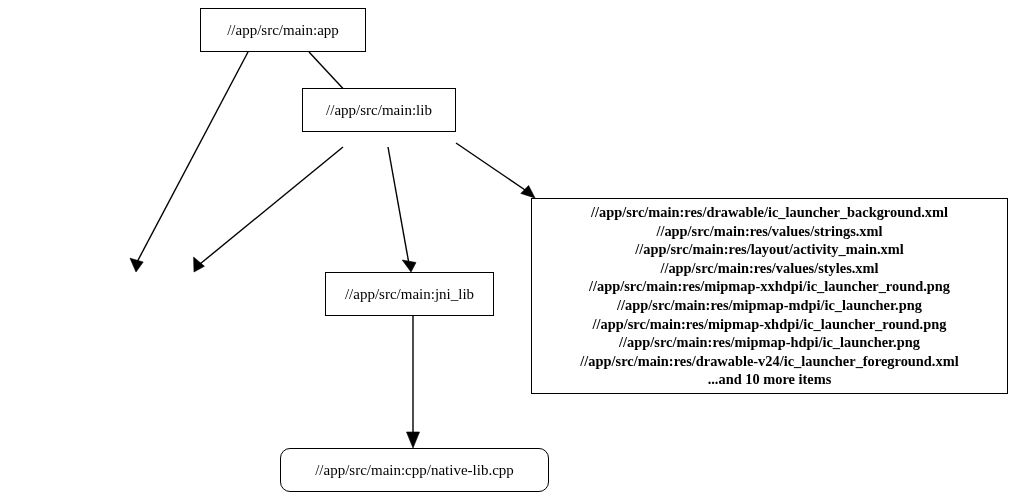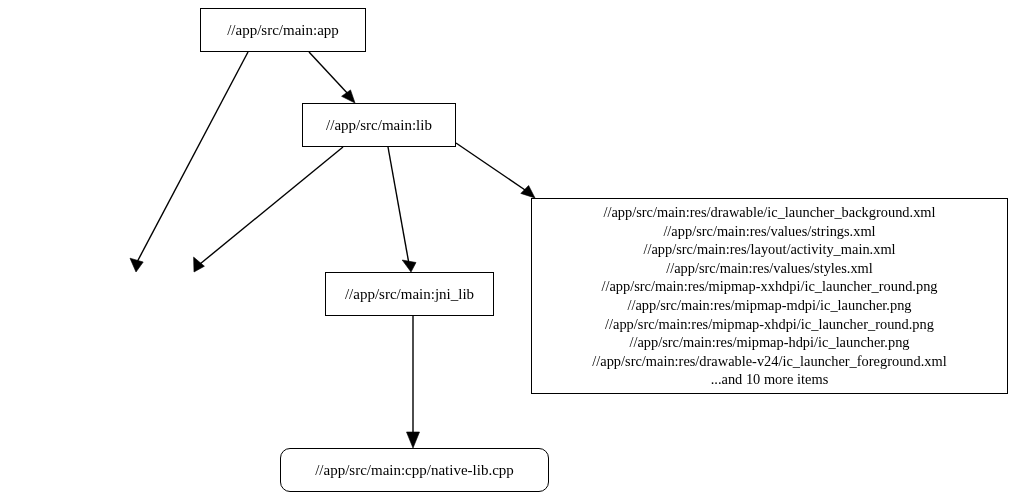--- a/index.html
+++ b/index.html
@@ -36,20 +36,21 @@
     color: #000000;
     font-size: 15px;
     line-height: 1.0;
     white-space: nowrap;
   }
   .node.multiline {
     white-space: normal;
     line-height: 18.6px;
     font-size: 14.4px;
     padding: 18px 6px;
+    font-weight: bold;
   }
   .node-label {
     display: block;
   }
   .node.multiline .node-label {
     white-space: pre;
     display: block;
   }
 </style>
 </head>
@@ -71,21 +72,21 @@
         <path d="M 535,198 L 520.8,193.4 L 528.6,185.5 Z" fill="#000000" stroke="#000000" stroke-width="0.6"></path>
         <path d="M 413,316 L 413,440" stroke="#000000" stroke-width="1.4" fill="none"></path>
         <path d="M 413,448 L 406.5,432.0 L 419.5,432.0 Z" fill="#000000" stroke="#000000" stroke-width="0.6"></path>
       </g>
   </svg>
 
   <div class="node" style="left: 200px; top: 8px; width: 166px; height: 44px; border-color: rgb(0, 0, 0); color: rgb(0, 0, 0);">
     <span class="node-label">//app/src/main:app</span>
   </div>
 
-  <div class="node" style="left: 302px; top: 103px; width: 154px; height: 44px; border-color: rgb(0, 0, 0); color: rgb(0, 0, 0);">
+  <div class="node" style="left: 302px; top: 88px; width: 154px; height: 44px; border-color: rgb(0, 0, 0); color: rgb(0, 0, 0);">
     <span class="node-label">//app/src/main:lib</span>
   </div>
 
 
   <div class="node" style="left: 325px; top: 272px; width: 169px; height: 44px; border-color: rgb(0, 0, 0); color: rgb(0, 0, 0);">
     <span class="node-label">//app/src/main:jni_lib</span>
   </div>
 
   <div class="node multiline" style="left: 531px; top: 198px; width: 477px; height: 196px; border-color: rgb(0, 0, 0); color: rgb(0, 0, 0);">
     <span class="node-label">//app/src/main:res/drawable/ic_launcher_background.xml

